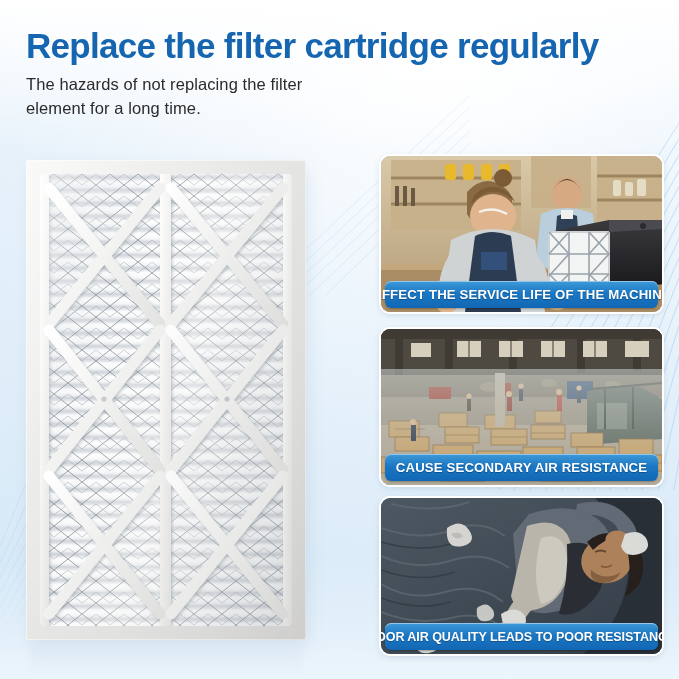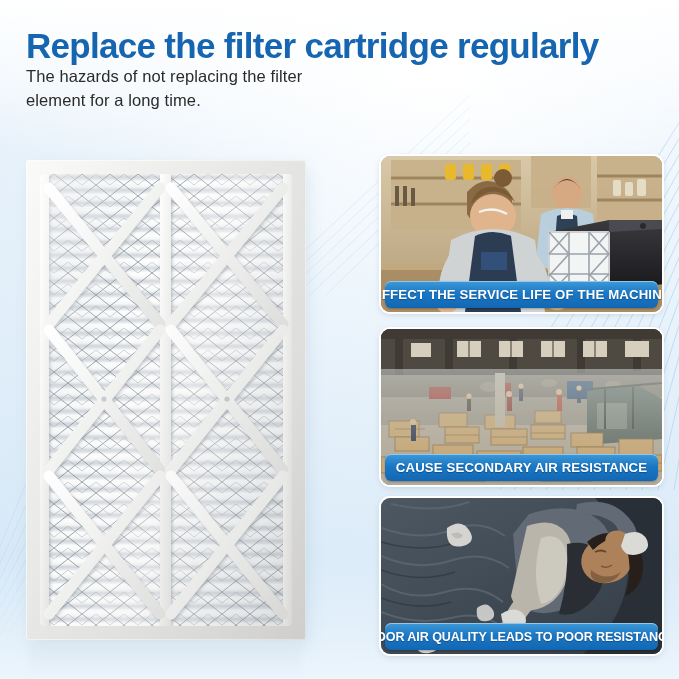--- a/index.html
+++ b/index.html
@@ -32,21 +32,21 @@
   }
 
   
   .header{position:absolute;left:26px;top:28px;width:640px;}
   .headline{
     font-size:35px;font-weight:bold;color:#1565b0;
     letter-spacing:-.7px;line-height:1.05;white-space:nowrap;
     font-family:"Liberation Sans", sans-serif;
   }
   .subtitle{
-    margin-top:0;font-size:16.5px;color:#2b2b2b;line-height:1.45;
+    margin-top:8px;font-size:16.5px;color:#2b2b2b;line-height:1.45;
     letter-spacing:.1px;white-space:pre-line;
   }
 
   
   .filter-wrap{position:absolute;left:26px;top:160px;width:280px;height:480px;}
   .filter-shadow{
     position:absolute;left:6px;top:8px;width:274px;height:476px;
     background:rgba(120,150,175,.22);filter:blur(9px);border-radius:4px;
   }
   .filter{

